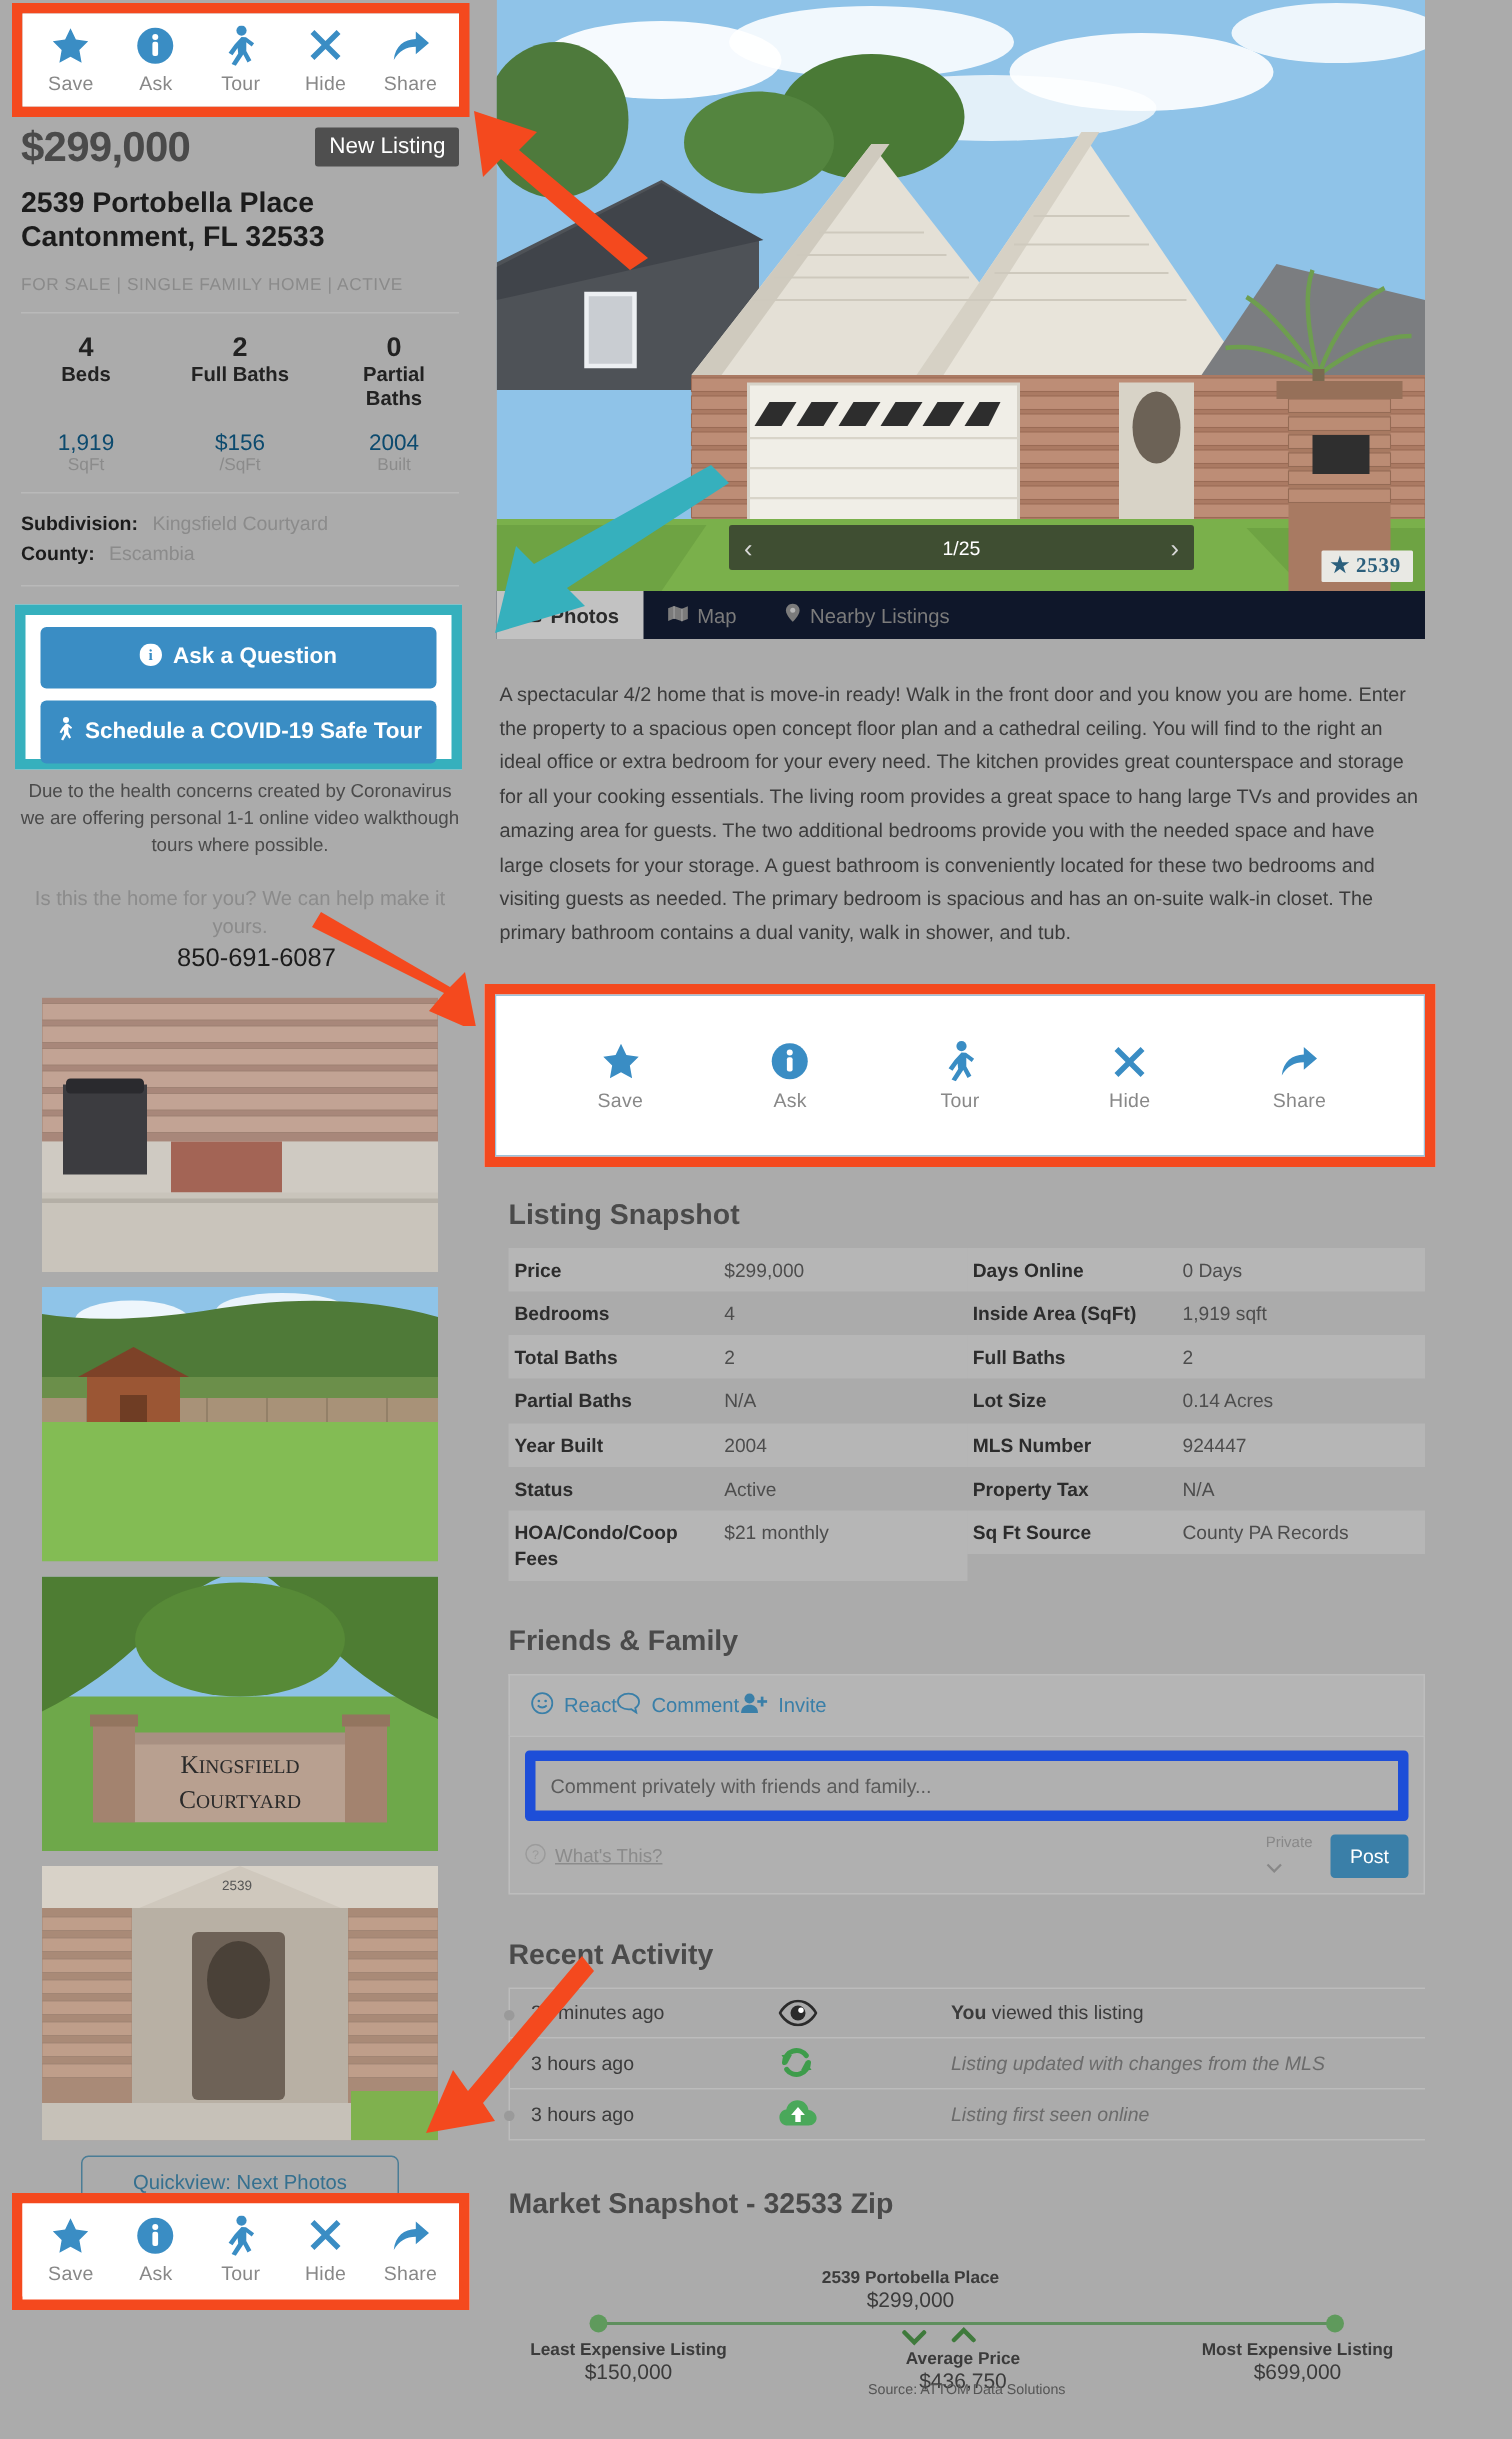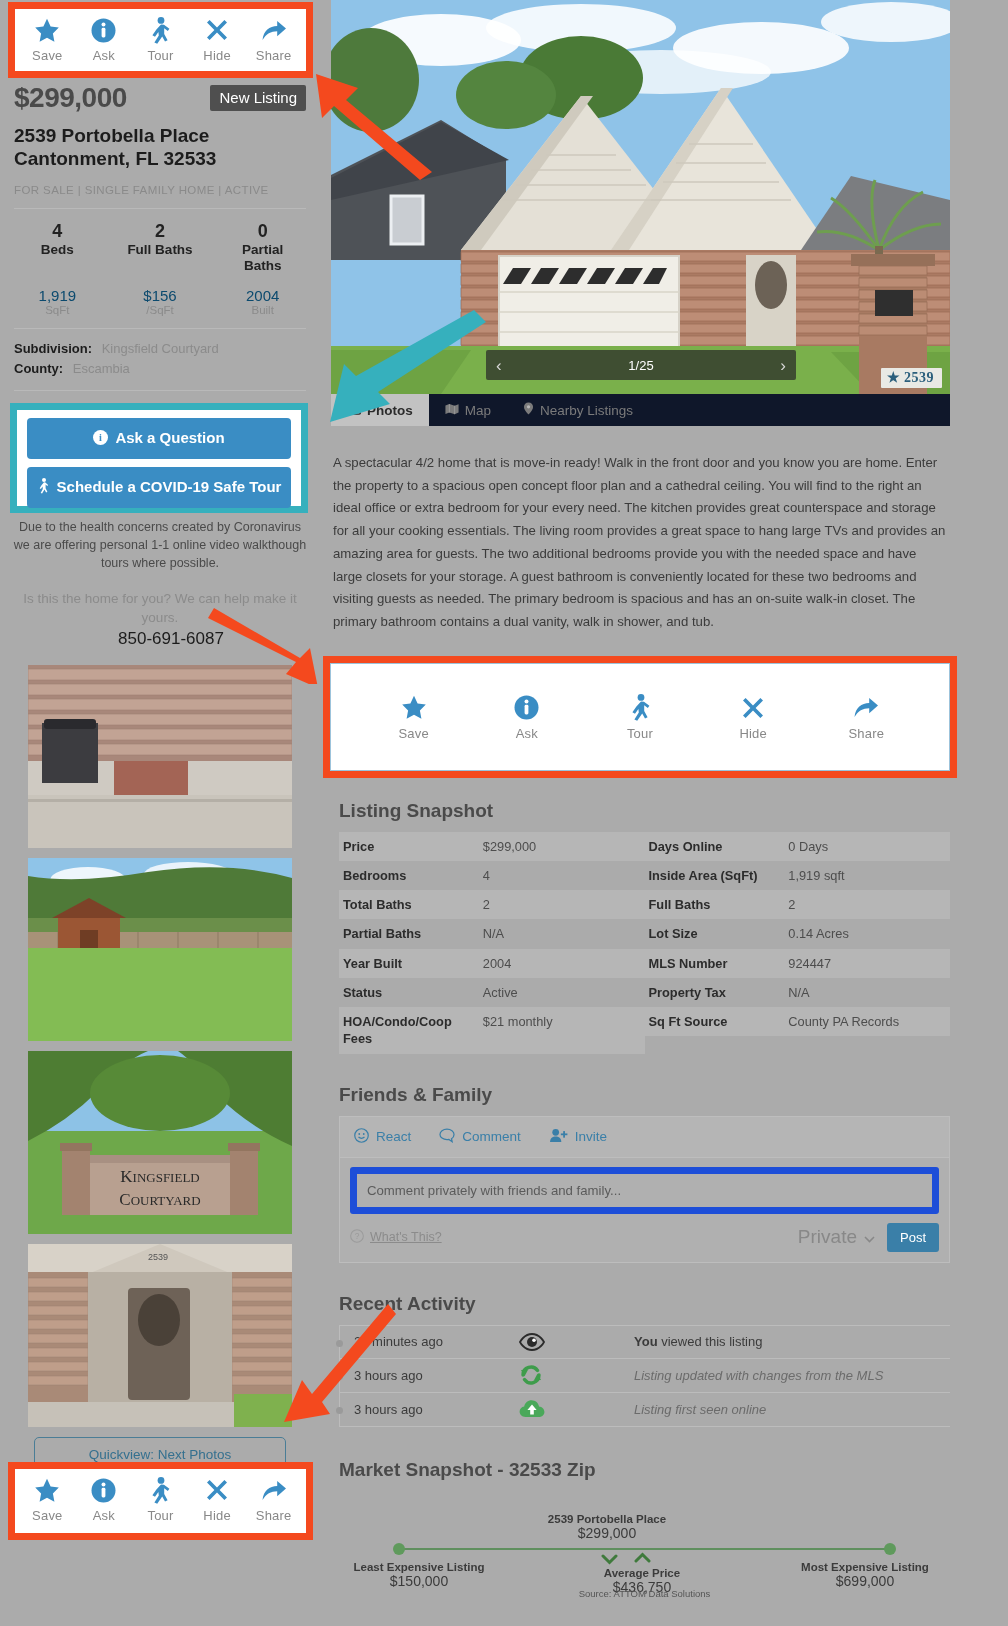--- a/index.html
+++ b/index.html
@@ -55,21 +55,21 @@
     display: block; width: 100%; background: #3a8dc4; color: #fff; border: none;
     border-radius: 4px; padding: 11px 0; font-size: 15px; font-weight: bold;
     font-family: "Liberation Sans", sans-serif; cursor: pointer;
   }
   .covid-note { text-align: center; font-size: 12.5px; color: #4a4a4a; line-height: 1.45; padding: 0 10px; }
   .help-note { text-align: center; font-size: 13.5px; color: #8b8b8b; line-height: 1.35; padding: 0 16px; }
   .phone { text-align: center; font-size: 17px; font-weight: normal; color: #1c1c1c; margin-top: 2px; padding-left: 22px; }
 
   .thumb { width: 264px; height: 183px; margin: 0 auto 10px auto; overflow: hidden; position: relative; }
   .quickview {
-    display: block; width: 252px; margin: 8px auto 0 auto; text-align: center;
+    display: block; width: 212px; margin: 8px auto 0 auto; text-align: center;
     border: 1px solid #4a7d96; border-radius: 5px; color: #35708f; background: transparent;
     font-size: 13.5px; padding: 9px 0; font-family: "Liberation Sans", sans-serif; cursor: pointer;
   }
 
   
   .right-col { position: absolute; left: 331px; top: 0; width: 619px; }
   .hero { width: 619px; height: 394px; position: relative; overflow: hidden; }
   .carousel {
     position: absolute; left: 155px; bottom: 14px; width: 310px; height: 30px;
     background: rgba(40,40,40,.72); border-radius: 2px; display: flex;
@@ -96,34 +96,34 @@
   .snap-wrap { display: flex; margin-left: 8px; }
   .snap-col { flex: 1; }
   .snap-row { display: flex; font-size: 12.8px; padding: 6px 4px; }
   .snap-row.odd { background: rgba(255,255,255,.14); }
   .snap-k { width: 47%; font-weight: bold; color: #2c2c2c; line-height: 1.35; }
   .snap-v { flex: 1; color: #4d4d4d; line-height: 1.35; }
 
   .ff-box { margin-left: 8px; }
   .ff-bar {
     background: rgba(255,255,255,.12); border: 1px solid #bdbdbd; border-bottom: none;
-    display: flex; gap: 28px; padding: 11px 14px; align-items: center;
+    display: flex; padding: 11px 14px; align-items: center;
   }
   .ff-act { display: flex; align-items: center; gap: 7px; color: #3a7fa8; font-size: 13.5px; cursor: pointer; }
   .ff-body { background: rgba(255,255,255,.07); border: 1px solid #bdbdbd; padding: 9px 10px 10px 10px; }
   .ff-input {
     width: 100%; border: 7px solid #1d4ed8; background: transparent; border-radius: 3px;
     padding: 9px 10px; font-size: 13.2px; color: #5b5b5b;
     font-family: "Liberation Sans", sans-serif;
   }
   .ff-input::placeholder { color: #5b5b5b; }
   .ff-foot { display: flex; align-items: center; margin-top: 9px; }
   .whats { display: flex; align-items: center; gap: 6px; color: #8b8b8b; font-size: 12.5px; }
   .whats u { text-decoration: underline; cursor: pointer; }
-  .priv { margin-left: auto; color: #888; font-size: 19px; display: flex; gap: 7px; cursor: pointer; }
+  .priv { margin-left: auto; color: #888; font-size: 10px; display: flex; gap: 7px; cursor: pointer; flex-direction: column; }
   .post-btn {
     background: #3a7fa8; color: #fff; border: none; border-radius: 3px; padding: 7px 13px;
     font-size: 13px; margin-left: 12px; cursor: pointer; font-family: "Liberation Sans", sans-serif;
   }
 
   .act-list { margin-left: 8px; border-left: 1px solid #bcbcbc; }
   .act-row { display: flex; align-items: center; height: 34px; border-bottom: 1px solid #bcbcbc; position: relative; padding-left: 14px; }
   .act-row:first-child { border-top: 1px solid #bcbcbc; }
   .act-dot { position: absolute; left: -4px; top: 14px; width: 7px; height: 7px; border-radius: 50%; background: #9a9a9a; }
   .act-time { width: 165px; font-size: 13px; color: #3b3b3b; }

